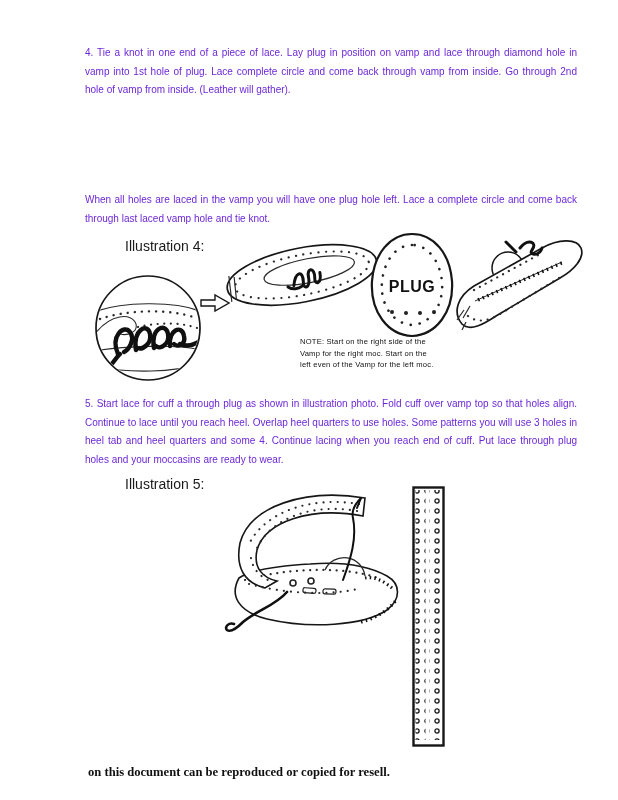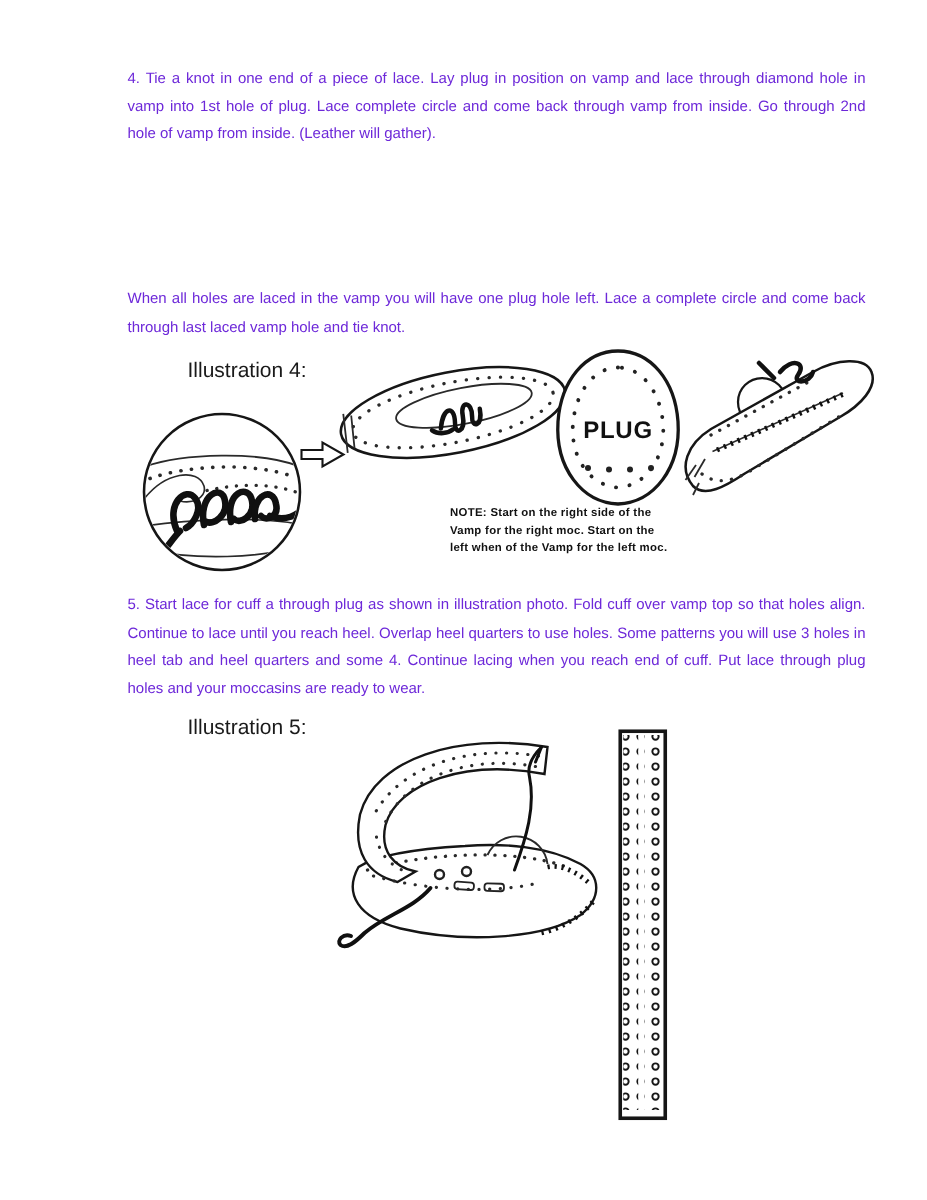--- a/index.html
+++ b/index.html
@@ -19,21 +19,21 @@
     text-align:justify;
     color:#6d28d9;
     margin:0;
   }
   .label{
     position:absolute;left:85px;
     font-size:14px;color:#1a1a1a;margin-left:40px;
   }
   .note{
     position:absolute;left:300px;top:336px;width:150px;
-    font-size:7.6px;font-weight:bold;line-height:11.5px;
+    font-size:7.6px;font-weight:normal;line-height:11.5px;
     color:#111;letter-spacing:.2px;
   }
   .footer{
     position:absolute;left:88px;top:765px;width:500px;
     font-family:"Liberation Serif", serif;
     font-weight:bold;font-size:12.6px;line-height:15px;color:#111;
   }
   svg{position:absolute;}
   svg text{font-family:"Liberation Sans", sans-serif;}
 </style>
@@ -115,21 +115,21 @@
         <path d="M384,84 L377,94"></path>
           <path d="M390,80 L383,92"></path>
           <path d="M386,96 L382,104"></path>
       </g>
     </g>
   </svg>
 
   <div class="note">
     <div>NOTE: Start on the right side of the</div>
     <div>Vamp for the right moc. Start on the</div>
-    <div>left when of the Vamp for the left moc.</div>
+    <div>left even of the Vamp for the left moc.</div>
   </div>
 
   <p class="para" style="top:395px">5. Start lace for cuff a through plug as shown in illustration photo. Fold cuff over vamp top so that holes align. Continue to lace until you reach heel. Overlap heel quarters to use holes. Some patterns you will use 3 holes in heel tab and heel quarters and some 4. Continue lacing when you reach end of cuff. Put lace through plug holes and your moccasins are ready to wear.</p>
 
   <div class="label" style="top:476px">Illustration 5:</div>
 
   <svg style="left:215px;top:488px" width="200" height="155" viewBox="0 0 200 155">
 
     <g>
       <path d="M24,90 C14,108 24,124 52,131 C95,141 148,138 172,122 C186,111 186,96 172,88 C150,76 120,74 95,76 C60,78 36,82 24,90 Z" fill="#fff" stroke="#161616" stroke-width="1.6"></path>
@@ -163,15 +163,16 @@
       <pattern id="holePat" width="10" height="10" patternUnits="userSpaceOnUse">
         <circle cx="5" cy="5" r="2.1" fill="none" stroke="#161616" stroke-width="1.3"></circle>
       </pattern>
     </defs>
     <rect x="1.5" y="1.5" width="30" height="258" fill="#fff" stroke="#161616" stroke-width="2.4"></rect>
     <rect x="3.5" y="4" width="10" height="250" fill="url(#holePat)"></rect>
     <rect x="17.5" y="4" width="10.5" height="250" fill="url(#holePat)"></rect>
   </svg>
 
   <div class="footer">
+    <div>on this document can be reproduced or copied for resell.</div>
   </div>
 
 </div>
 
 </body></html>

